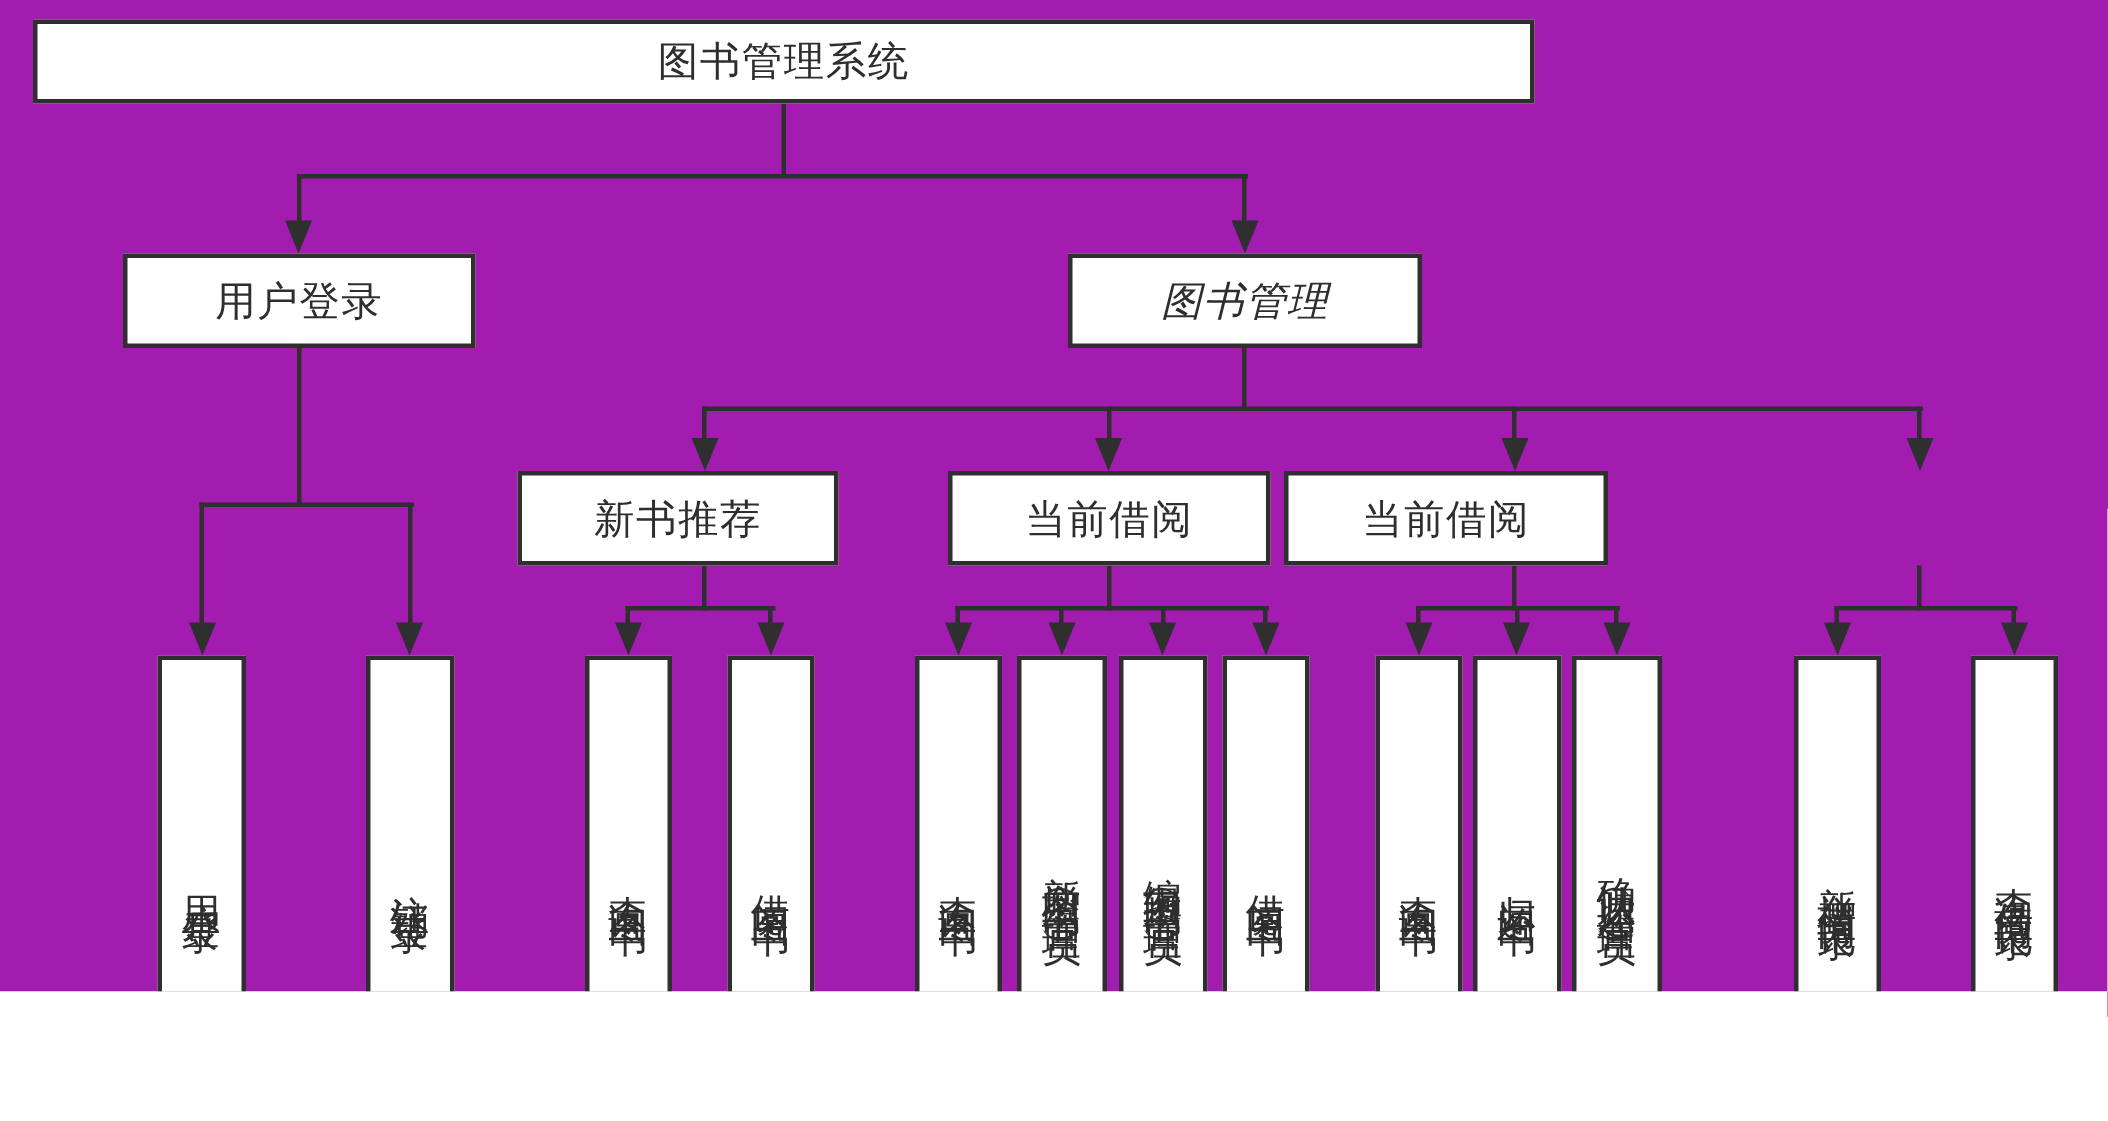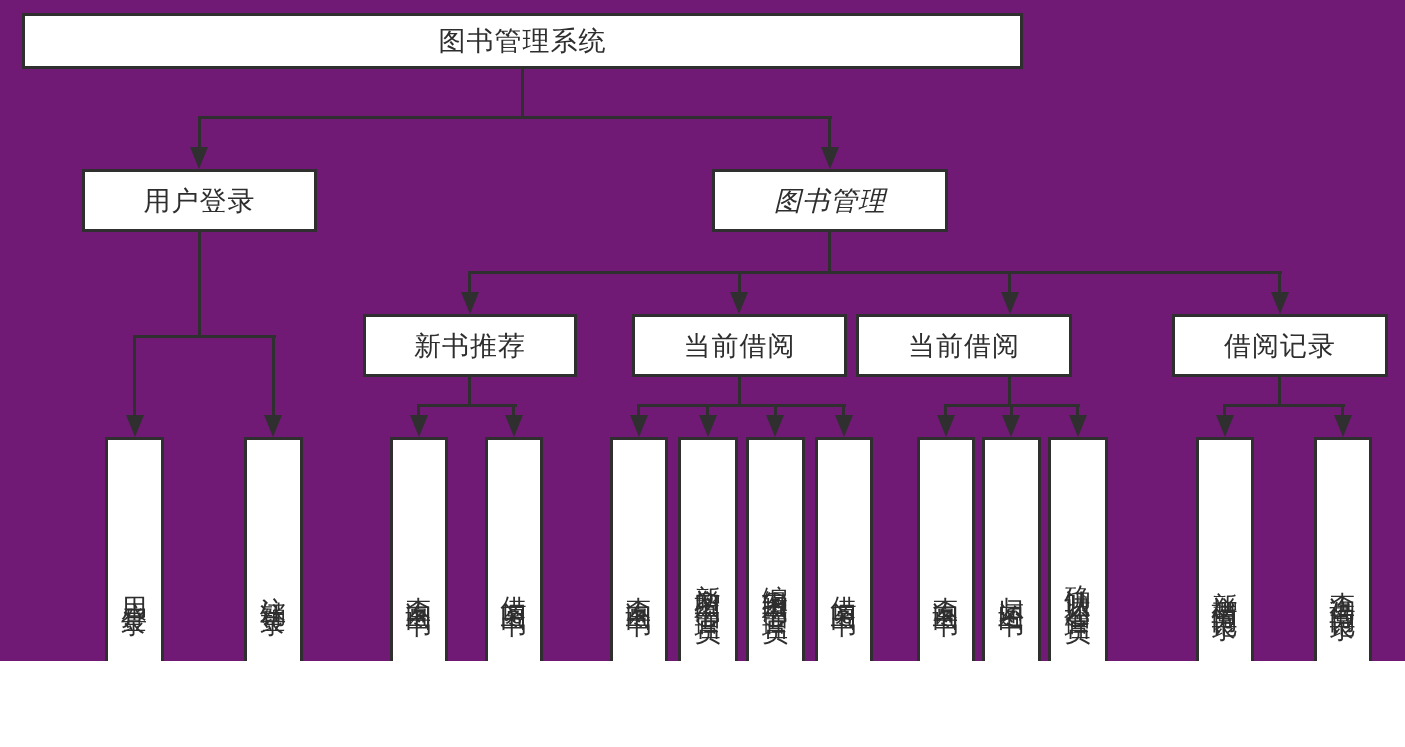--- a/index.html
+++ b/index.html
@@ -1,19 +1,19 @@
 <!DOCTYPE html>
 <html><head>
 <meta charset="utf-8">
 <style>
   html,body{margin:0;padding:0;background:#ffffff;}
   .canvas{
     position:relative;
     width:1405px;height:661px;
-    background:#701a75;
+    background:#a21caf;
     overflow:hidden;
     font-family:"Liberation Sans","DejaVu Sans",sans-serif;
     color:#2e2e2e;
   }
   .box{
     position:absolute;
     box-sizing:border-box;
     background:#ffffff;
     border:3px solid #2f2f2f;
     display:flex;
@@ -60,27 +60,26 @@
 <body>
 
 <div class="canvas">
 
   <div class="box h-box" style="left:22px;top:13px;width:1001px;height:56px;">图书管理系统</div>
 
   <div class="box h-box" style="left:82px;top:169px;width:235px;height:63px;">用户登录</div>
 
   <div class="box h-box" style="left:712px;top:169px;width:236px;height:63px;font-style:italic;">图书管理</div>
 
-  <div class="box h-box" style="left:363px;top:314px;width:214px;height:63px;">新书推荐</div>
+  <div class="box h-box" style="left:345px;top:314px;width:214px;height:63px;">新书推荐</div>
 
   <div class="box h-box" style="left:632px;top:314px;width:215px;height:63px;">当前借阅</div>
 
   <div class="box h-box" style="left:856px;top:314px;width:216px;height:63px;">当前借阅</div>
 
-  <div class="box h-box" style="left:1172px;top:314px;width:216px;height:63px;">借阅记录</div>
 
   <div class="box v-box" style="left:105px;top:437px;width:59px;height:298px;">用户登录</div>
   <div class="box v-box" style="left:244px;top:437px;width:59px;height:298px;">注销登录</div>
 
   <div class="box v-box" style="left:390px;top:437px;width:58px;height:298px;">查询图书</div>
   <div class="box v-box" style="left:485px;top:437px;width:58px;height:298px;">借阅图书</div>
 
   <div class="box v-box" style="left:610px;top:437px;width:58px;height:298px;">查询图书</div>
   <div class="box v-box" style="left:678px;top:437px;width:60px;height:298px;">新增图书（管理员）</div>
   <div class="box v-box" style="left:746px;top:437px;width:59px;height:298px;">编辑图书（管理员）</div>

